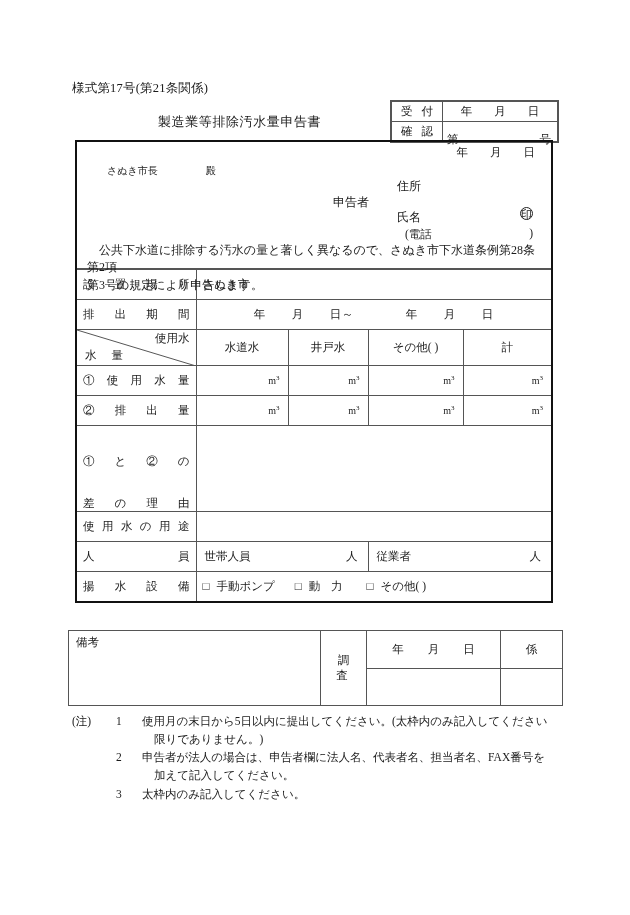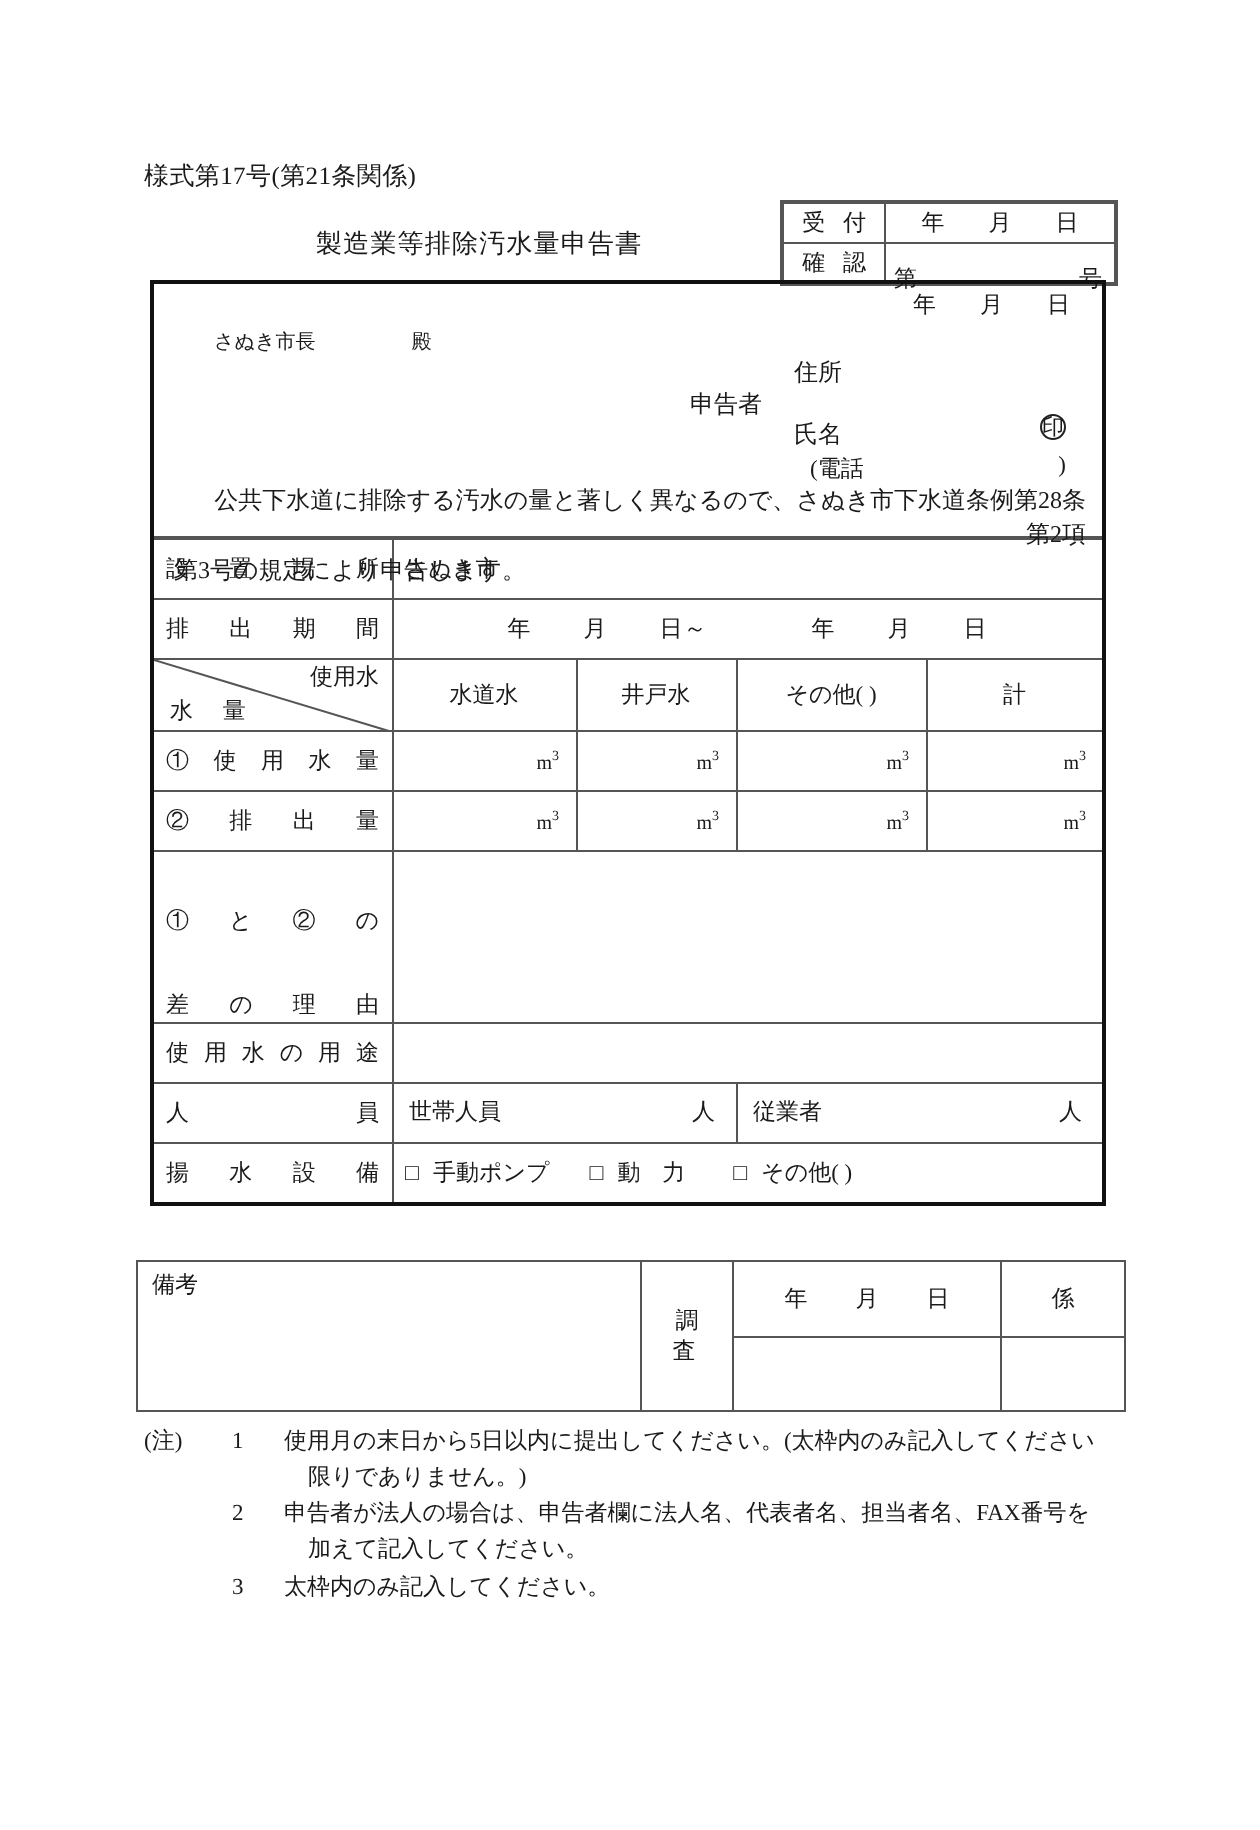--- a/index.html
+++ b/index.html
@@ -108,21 +108,21 @@
     left: 30px;
     top: 22px;
     font-size: 10px;
     white-space: nowrap;
     text-align: center;
   }
   #addressee .dono { margin-left: 48px; }
 
   #applicant-label {
     position: absolute;
-    left: 268px;
+    left: 256px;
     top: 52px;
     font-size: 12px;
     white-space: nowrap;
   }
   #applicant-address {
     position: absolute;
     left: 320px;
     top: 36px;
     font-size: 12px;
     white-space: nowrap;
@@ -161,21 +161,21 @@
     font-size: 11.5px;
   }
   #decl-text {
     position: absolute;
     left: 10px;
     right: 8px;
     top: 100px;
     font-size: 12px;
     line-height: 1.45;
   }
-  #decl-text .l1 { text-indent: 12px; text-align: right; }
+  #decl-text .l1 { text-indent: 12px; }
 
   
   table.form {
     width: 100%;
     border-collapse: collapse;
     table-layout: fixed;
     font-size: 11.5px;
   }
   table.form td {
     border: 1px solid #555;

